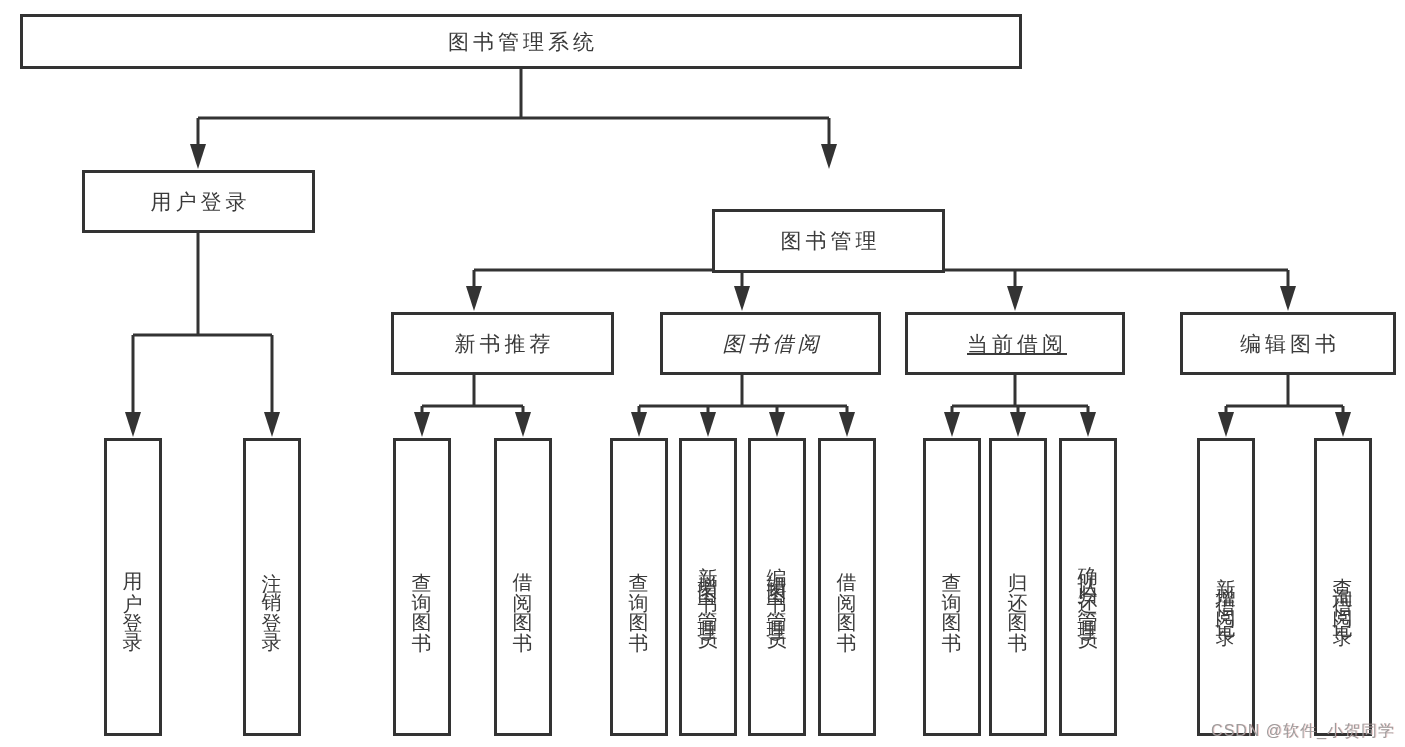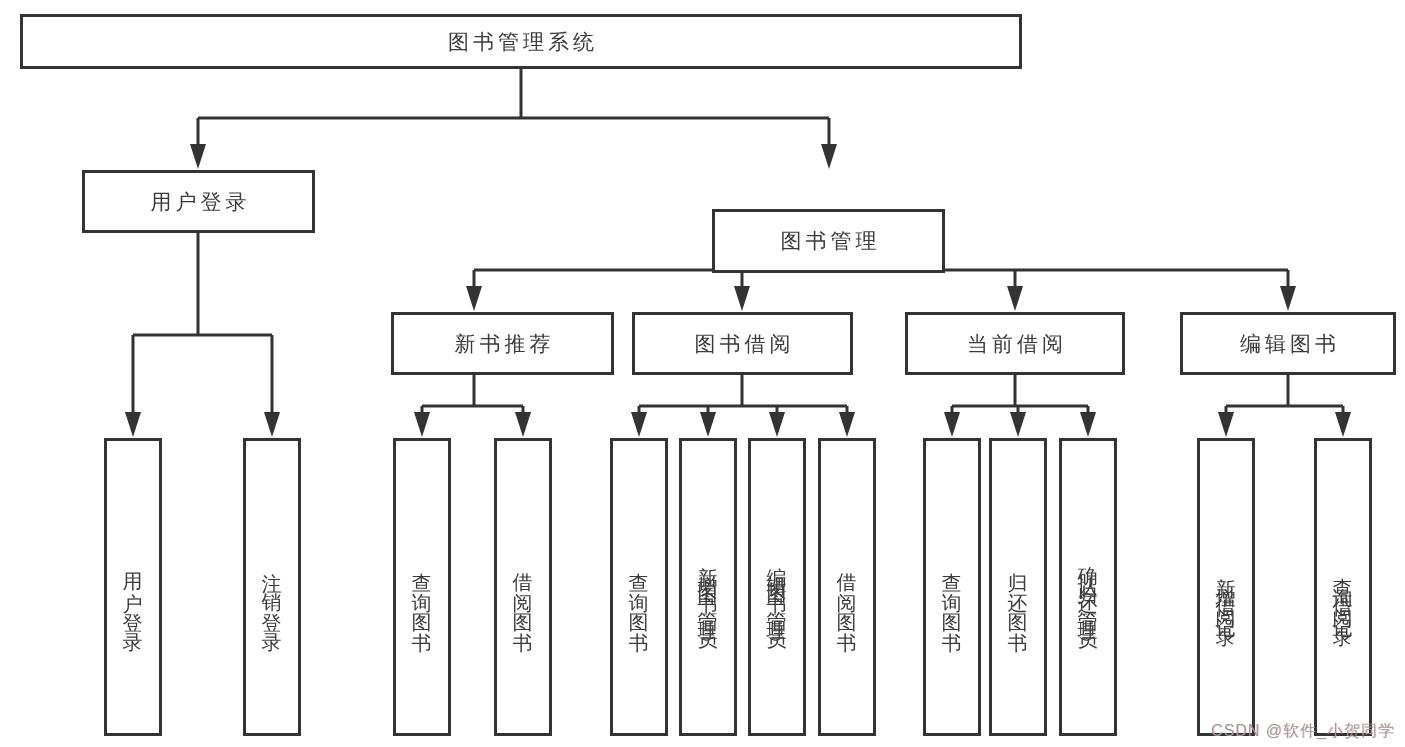--- a/index.html
+++ b/index.html
@@ -128,24 +128,24 @@
   <div class="node" style="left:82px; top:170px; width:233px; height:63px;">
     <span class="h-label">用户登录</span>
   </div>
   <div class="node" style="left:712px; top:169px; width:233px; height:64px;margin-top:40px;">
     <span class="h-label">图书管理</span>
   </div>
 
   <div class="node" style="left:363px; top:312px; width:223px; height:63px;margin-left:28px;">
     <span class="h-label">新书推荐</span>
   </div>
-  <div class="node" style="left:632px; top:312px; width:221px; height:63px;">
+  <div class="node" style="left:660px; top:312px; width:221px; height:63px;font-style:italic;">
     <span class="h-label">图书借阅</span>
   </div>
-  <div class="node" style="left:905px; top:312px; width:220px; height:63px;">
+  <div class="node" style="left:905px; top:312px; width:220px; height:63px;text-decoration:underline;">
     <span class="h-label">当前借阅</span>
   </div>
   <div class="node" style="left:1180px; top:312px; width:216px; height:63px;">
     <span class="h-label">编辑图书</span>
   </div>
 
   <div class="node leaf" style="left:104px; top:438px; width:58px; height:298px;">
     <span class="v-label sp-wide">用户登录</span>
   </div>
   <div class="node leaf" style="left:243px; top:438px; width:58px; height:298px;">

